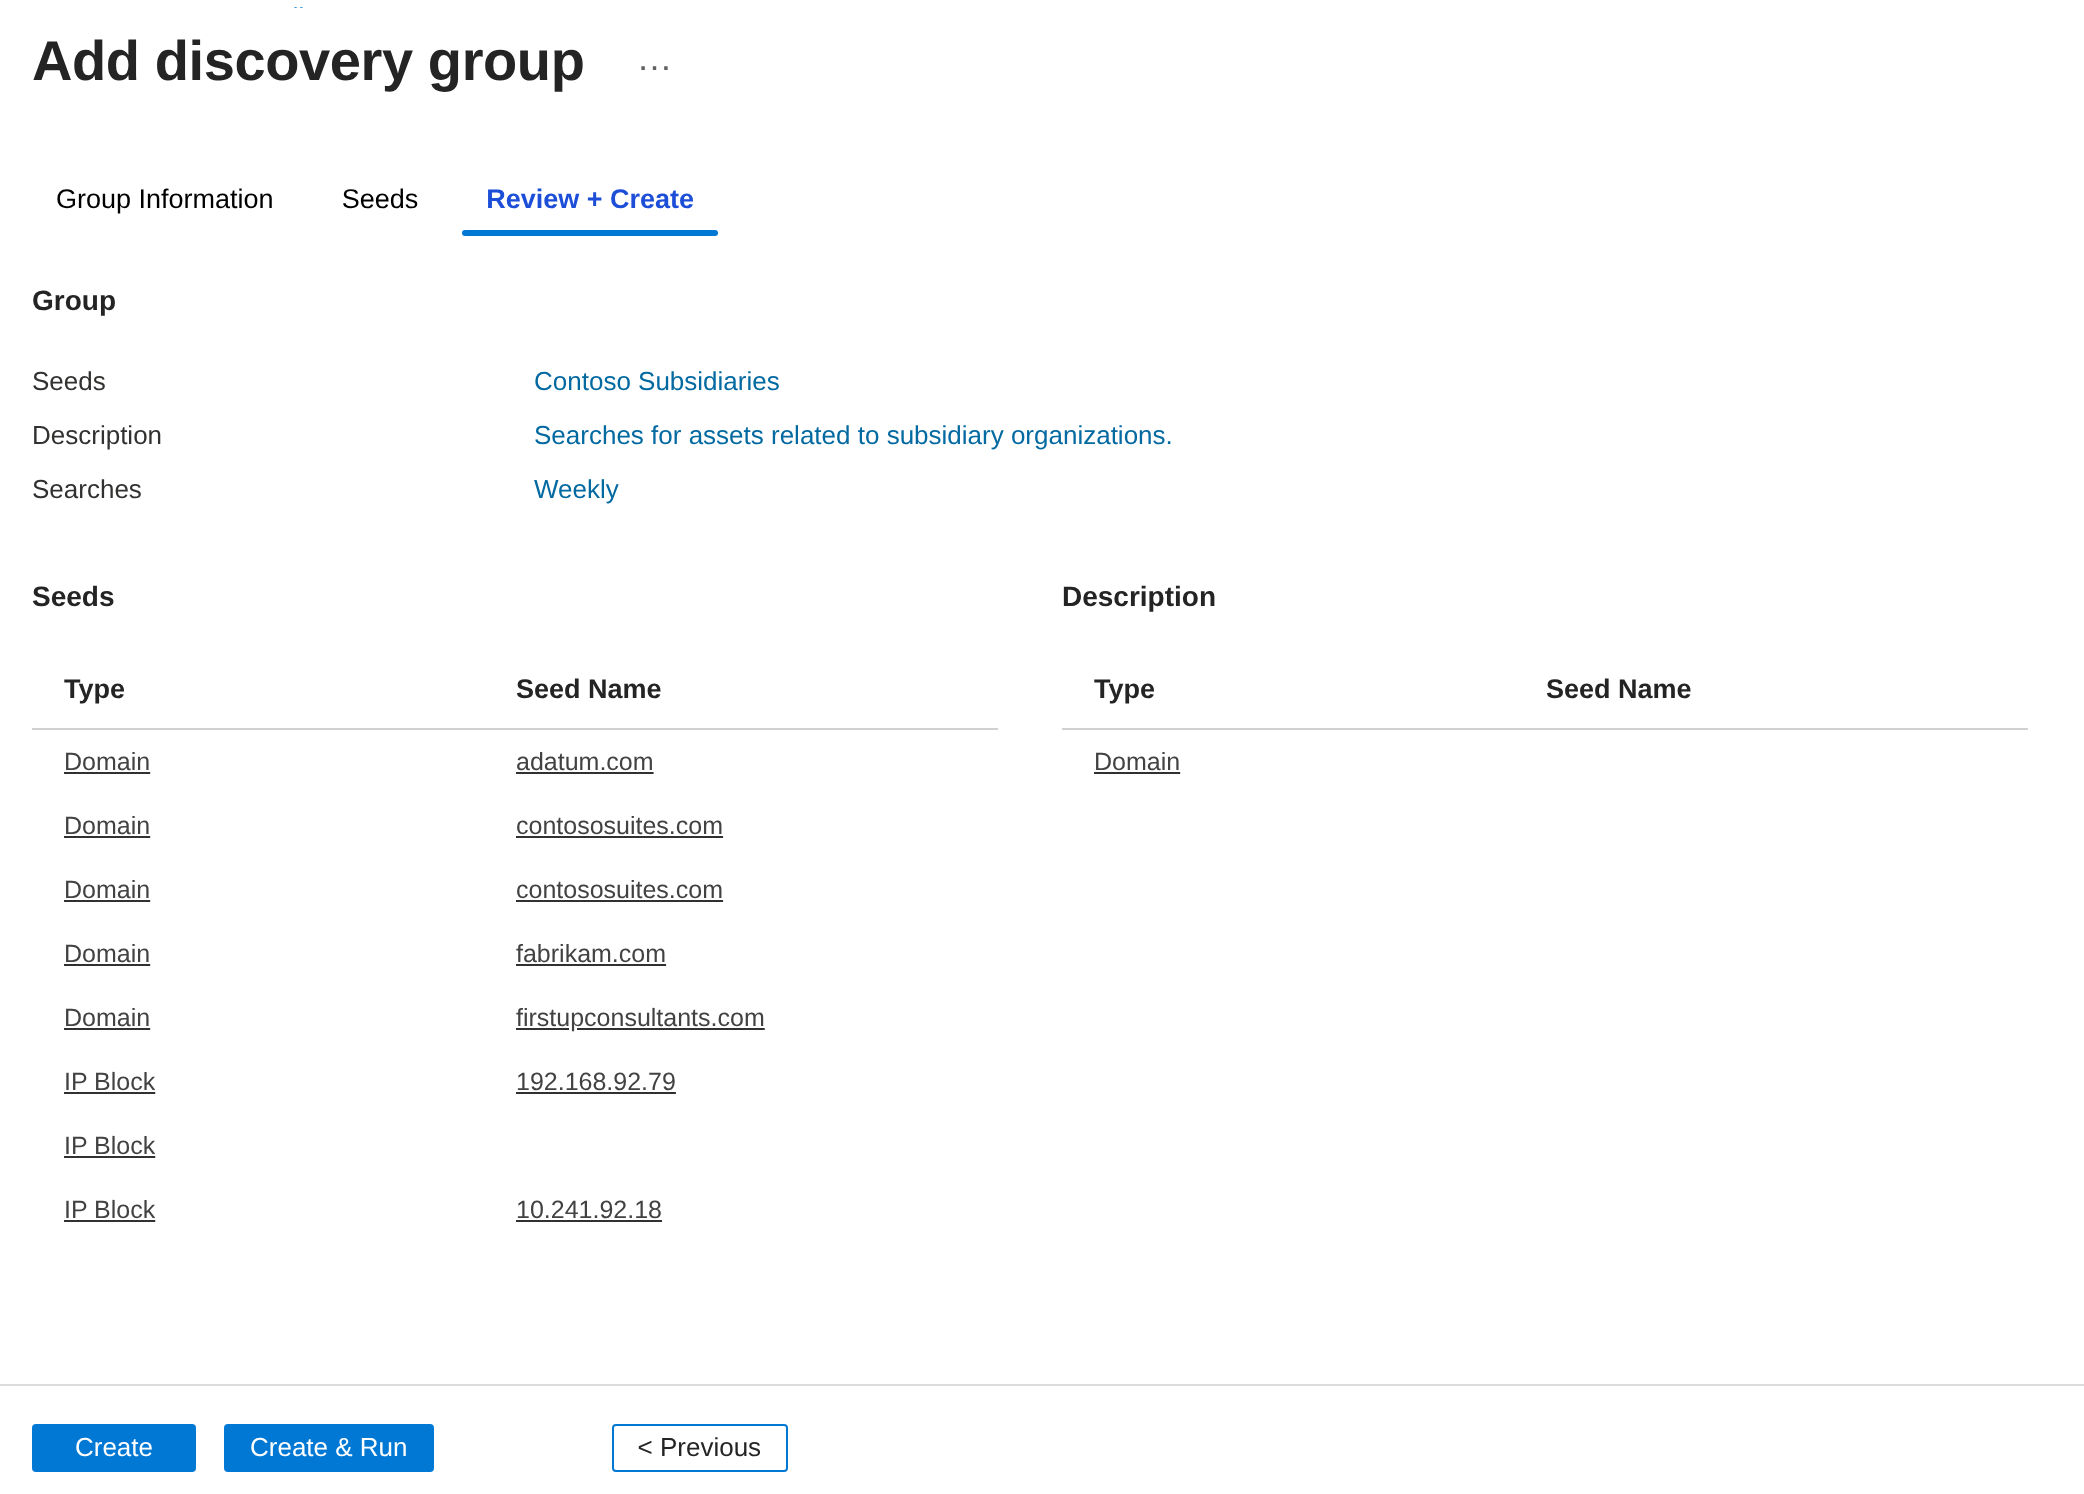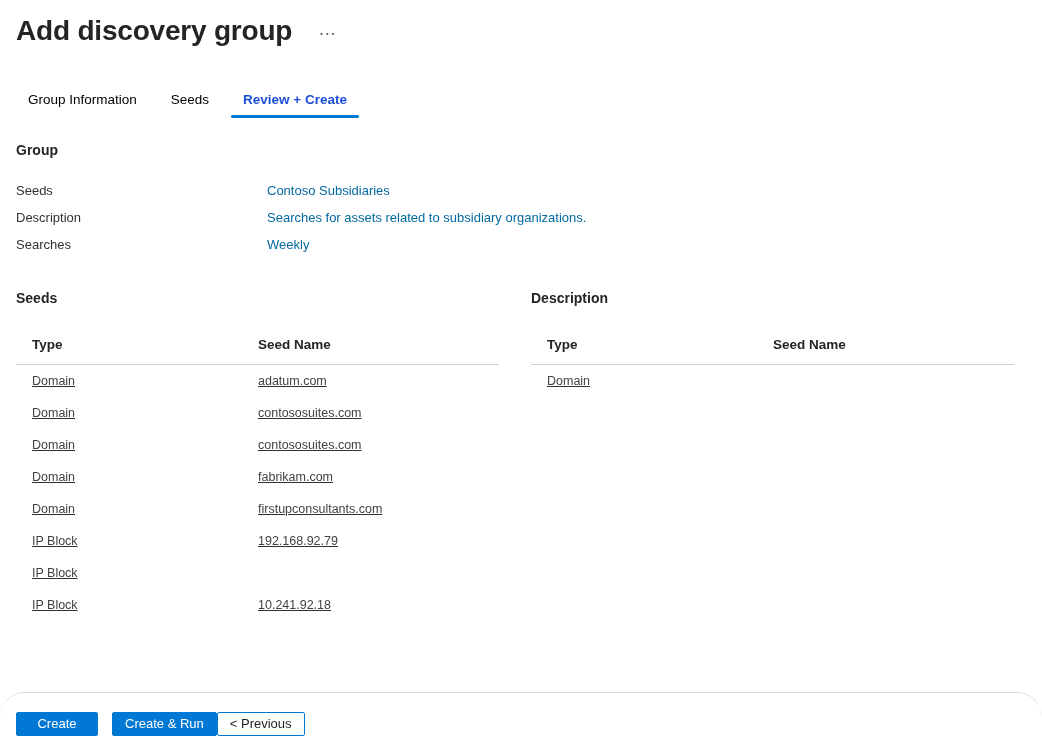--- a/index.html
+++ b/index.html
@@ -141,21 +141,20 @@
   
   .footer {
     position: absolute;
     left: 0; right: 0; bottom: 0;
     height: 55px;
     border-top: 1px solid #dcdcdc;
     background: #ffffff;
     padding: 19px 0 0 16px;
     display: flex;
     align-items: flex-start;
-    border-radius: 25px;
   }
   .btn {
     height: 24px;
     padding: 0 12px;
     font-size: 13px;
     font-family: inherit;
     border-radius: 2px;
     cursor: pointer;
     line-height: 22px;
   }
@@ -163,20 +162,21 @@
     background: #0078d4;
     border: 1px solid #0078d4;
     color: #ffffff;
   }
   .btn-create { min-width: 82px; }
   .btn-create-run { margin-left: 14px; min-width: 101px; }
   .btn.secondary {
     background: #ffffff;
     border: 1px solid #0078d4;
     color: #242424;
+    margin-left: 89px;
     min-width: 78px;
   }
 </style>
 </head>
 <body>
 
 <div class="breadcrumb-clip">
   <span>discovery groups</span>
 </div>
 

